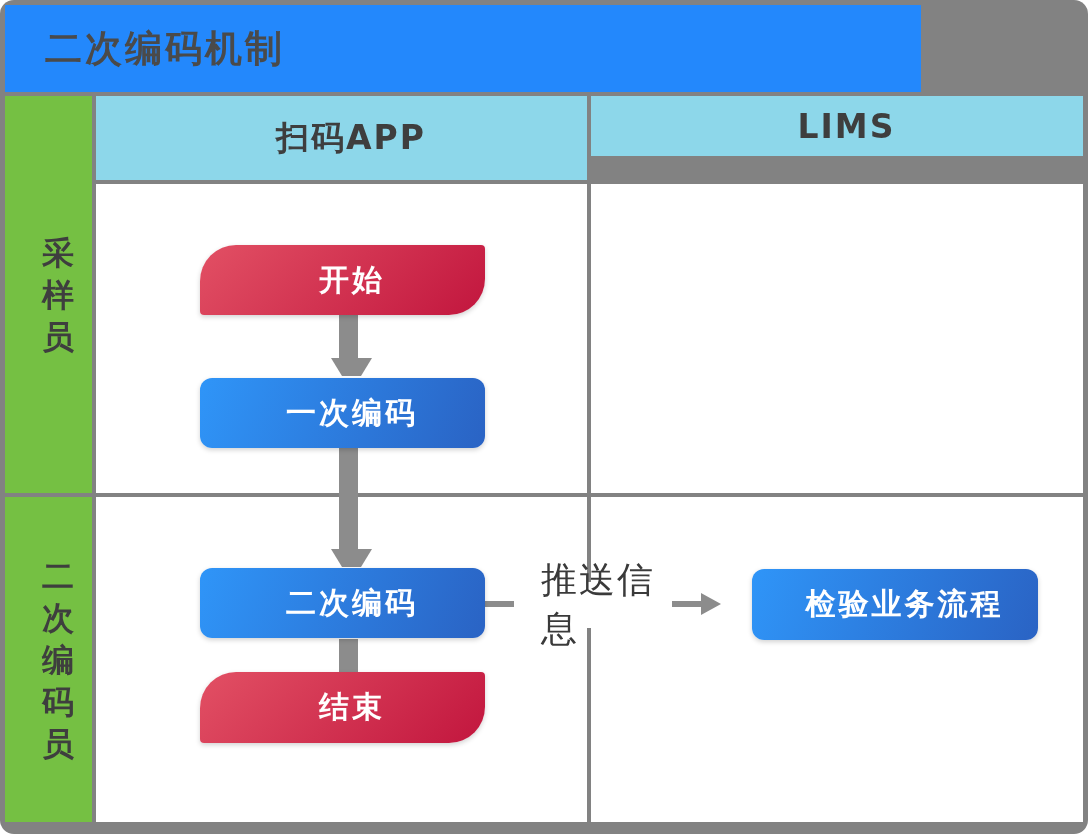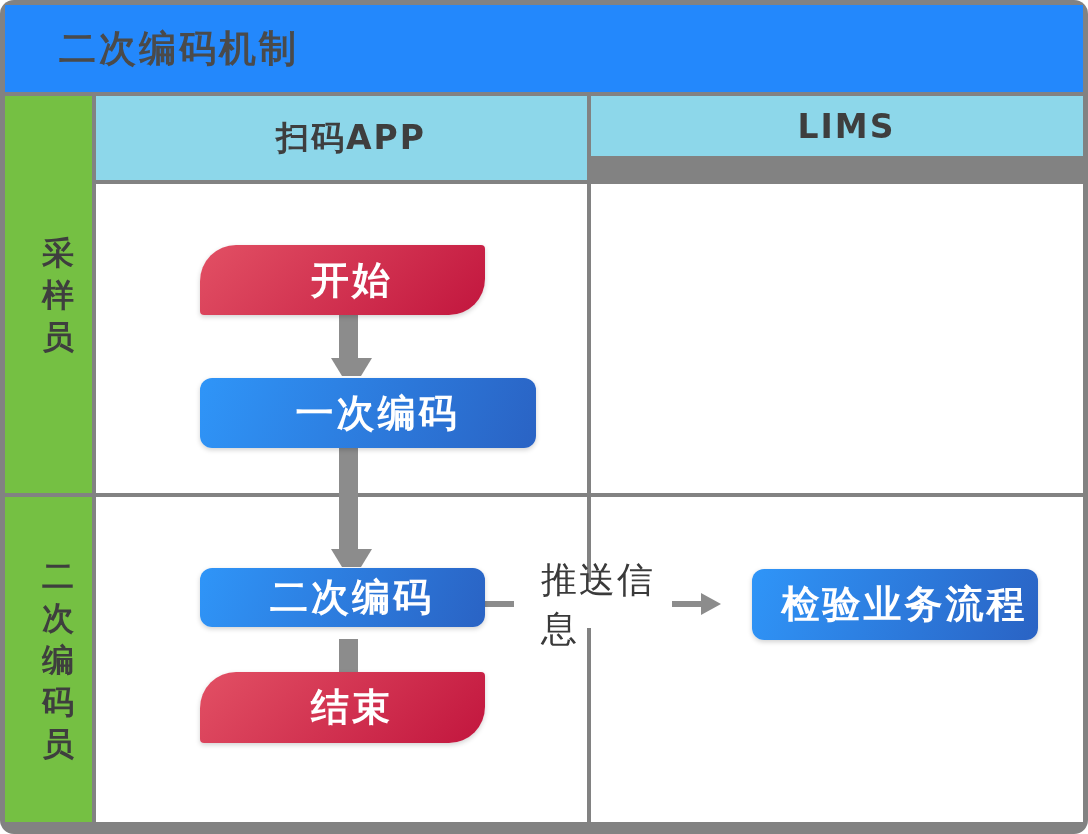--- a/index.html
+++ b/index.html
@@ -2,31 +2,31 @@
 <html><head>
 <meta charset="utf-8">
 <style>
   html,body{margin:0;padding:0;background:#ffffff;}
   .frame{
     position:relative;width:1088px;height:834px;
     background:#828282;border-radius:14px;overflow:hidden;
     font-family:"DejaVu Sans","Liberation Sans",sans-serif;
   }
   .abs{position:absolute;box-sizing:border-box;padding-left:19px;}
-  .titlebar{left:5px;top:5px;width:1078px;height:87px;background:#2388FC;
-    display:flex;align-items:center;padding-left:54px;}
+  .titlebar{left:5px;top:5px;width:916px;height:87px;background:#2388FC;
+    display:flex;align-items:center;padding-left:40px;}
   .title{font-size:37px;font-weight:bold;color:#4A4A4A;letter-spacing:3px;}
   .hdr{background:#8DD7EA;display:flex;align-items:center;justify-content:center;
     font-size:33px;font-weight:bold;color:#3E3E3E;letter-spacing:2px;}
   .cell{background:#FFFFFF;}
   .lane{background:#75C043;display:flex;align-items:center;justify-content:center;}
   .vtext{font-size:32px;font-weight:bold;color:#3E3E3E;text-align:center;line-height:42px;}
   .vchar{display:block;}
   .node{display:flex;align-items:center;justify-content:center;
-    font-size:38px;font-weight:bold;color:#FFFFFF;letter-spacing:3px;}
+    font-size:30px;font-weight:bold;color:#FFFFFF;letter-spacing:3px;}
   .node-blue{background:linear-gradient(110deg,#2F95F8 0%,#2A63C4 100%);
     border-radius:12px;box-shadow:0 2px 5px rgba(0,0,0,0.18);}
   .node-red{background:linear-gradient(135deg,#E25064 0%,#C2163E 100%);
     border-radius:36px 4px 36px 4px;box-shadow:0 2px 5px rgba(0,0,0,0.18);}
   .aline{background:#8C8C8C;}
   .ahead-down{width:0;height:0;border-left:11px solid transparent;
     border-right:11px solid transparent;border-top:18px solid #8C8C8C;}
   .ahead-right{width:0;height:0;border-top:11px solid transparent;
     border-bottom:11px solid transparent;border-left:20px solid #8C8C8C;}
   .edge-label{display:flex;align-items:center;justify-content:center;background:#FFFFFF;
@@ -91,25 +91,25 @@
       <span>推送信息</span>
     </div>
     <div class="abs aline" style="left:672px;top:601px;width:30px;height:6px;"></div>
     <div class="abs ahead-right" style="left:701px;top:593px;"></div>
   </div>
 
   <div class="abs node node-red" style="left:200px;top:245px;width:285px;height:70px;">
     <span>开始</span>
   </div>
 
-  <div class="abs node node-blue" style="left:200px;top:378px;width:336px;height:70px;">
+  <div class="abs node node-blue" style="left:200px;top:378px;width:285px;height:70px;">
     <span>一次编码</span>
   </div>
 
-  <div class="abs node node-blue" style="left:200px;top:568px;width:285px;height:59px;">
+  <div class="abs node node-blue" style="left:200px;top:568px;width:285px;height:70px;">
     <span>二次编码</span>
   </div>
 
   <div class="abs node node-red" style="left:200px;top:672px;width:285px;height:71px;">
     <span>结束</span>
   </div>
 
   <div class="abs node node-blue" style="left:752px;top:569px;width:286px;height:71px;">
     <span>检验业务流程</span>
   </div>

